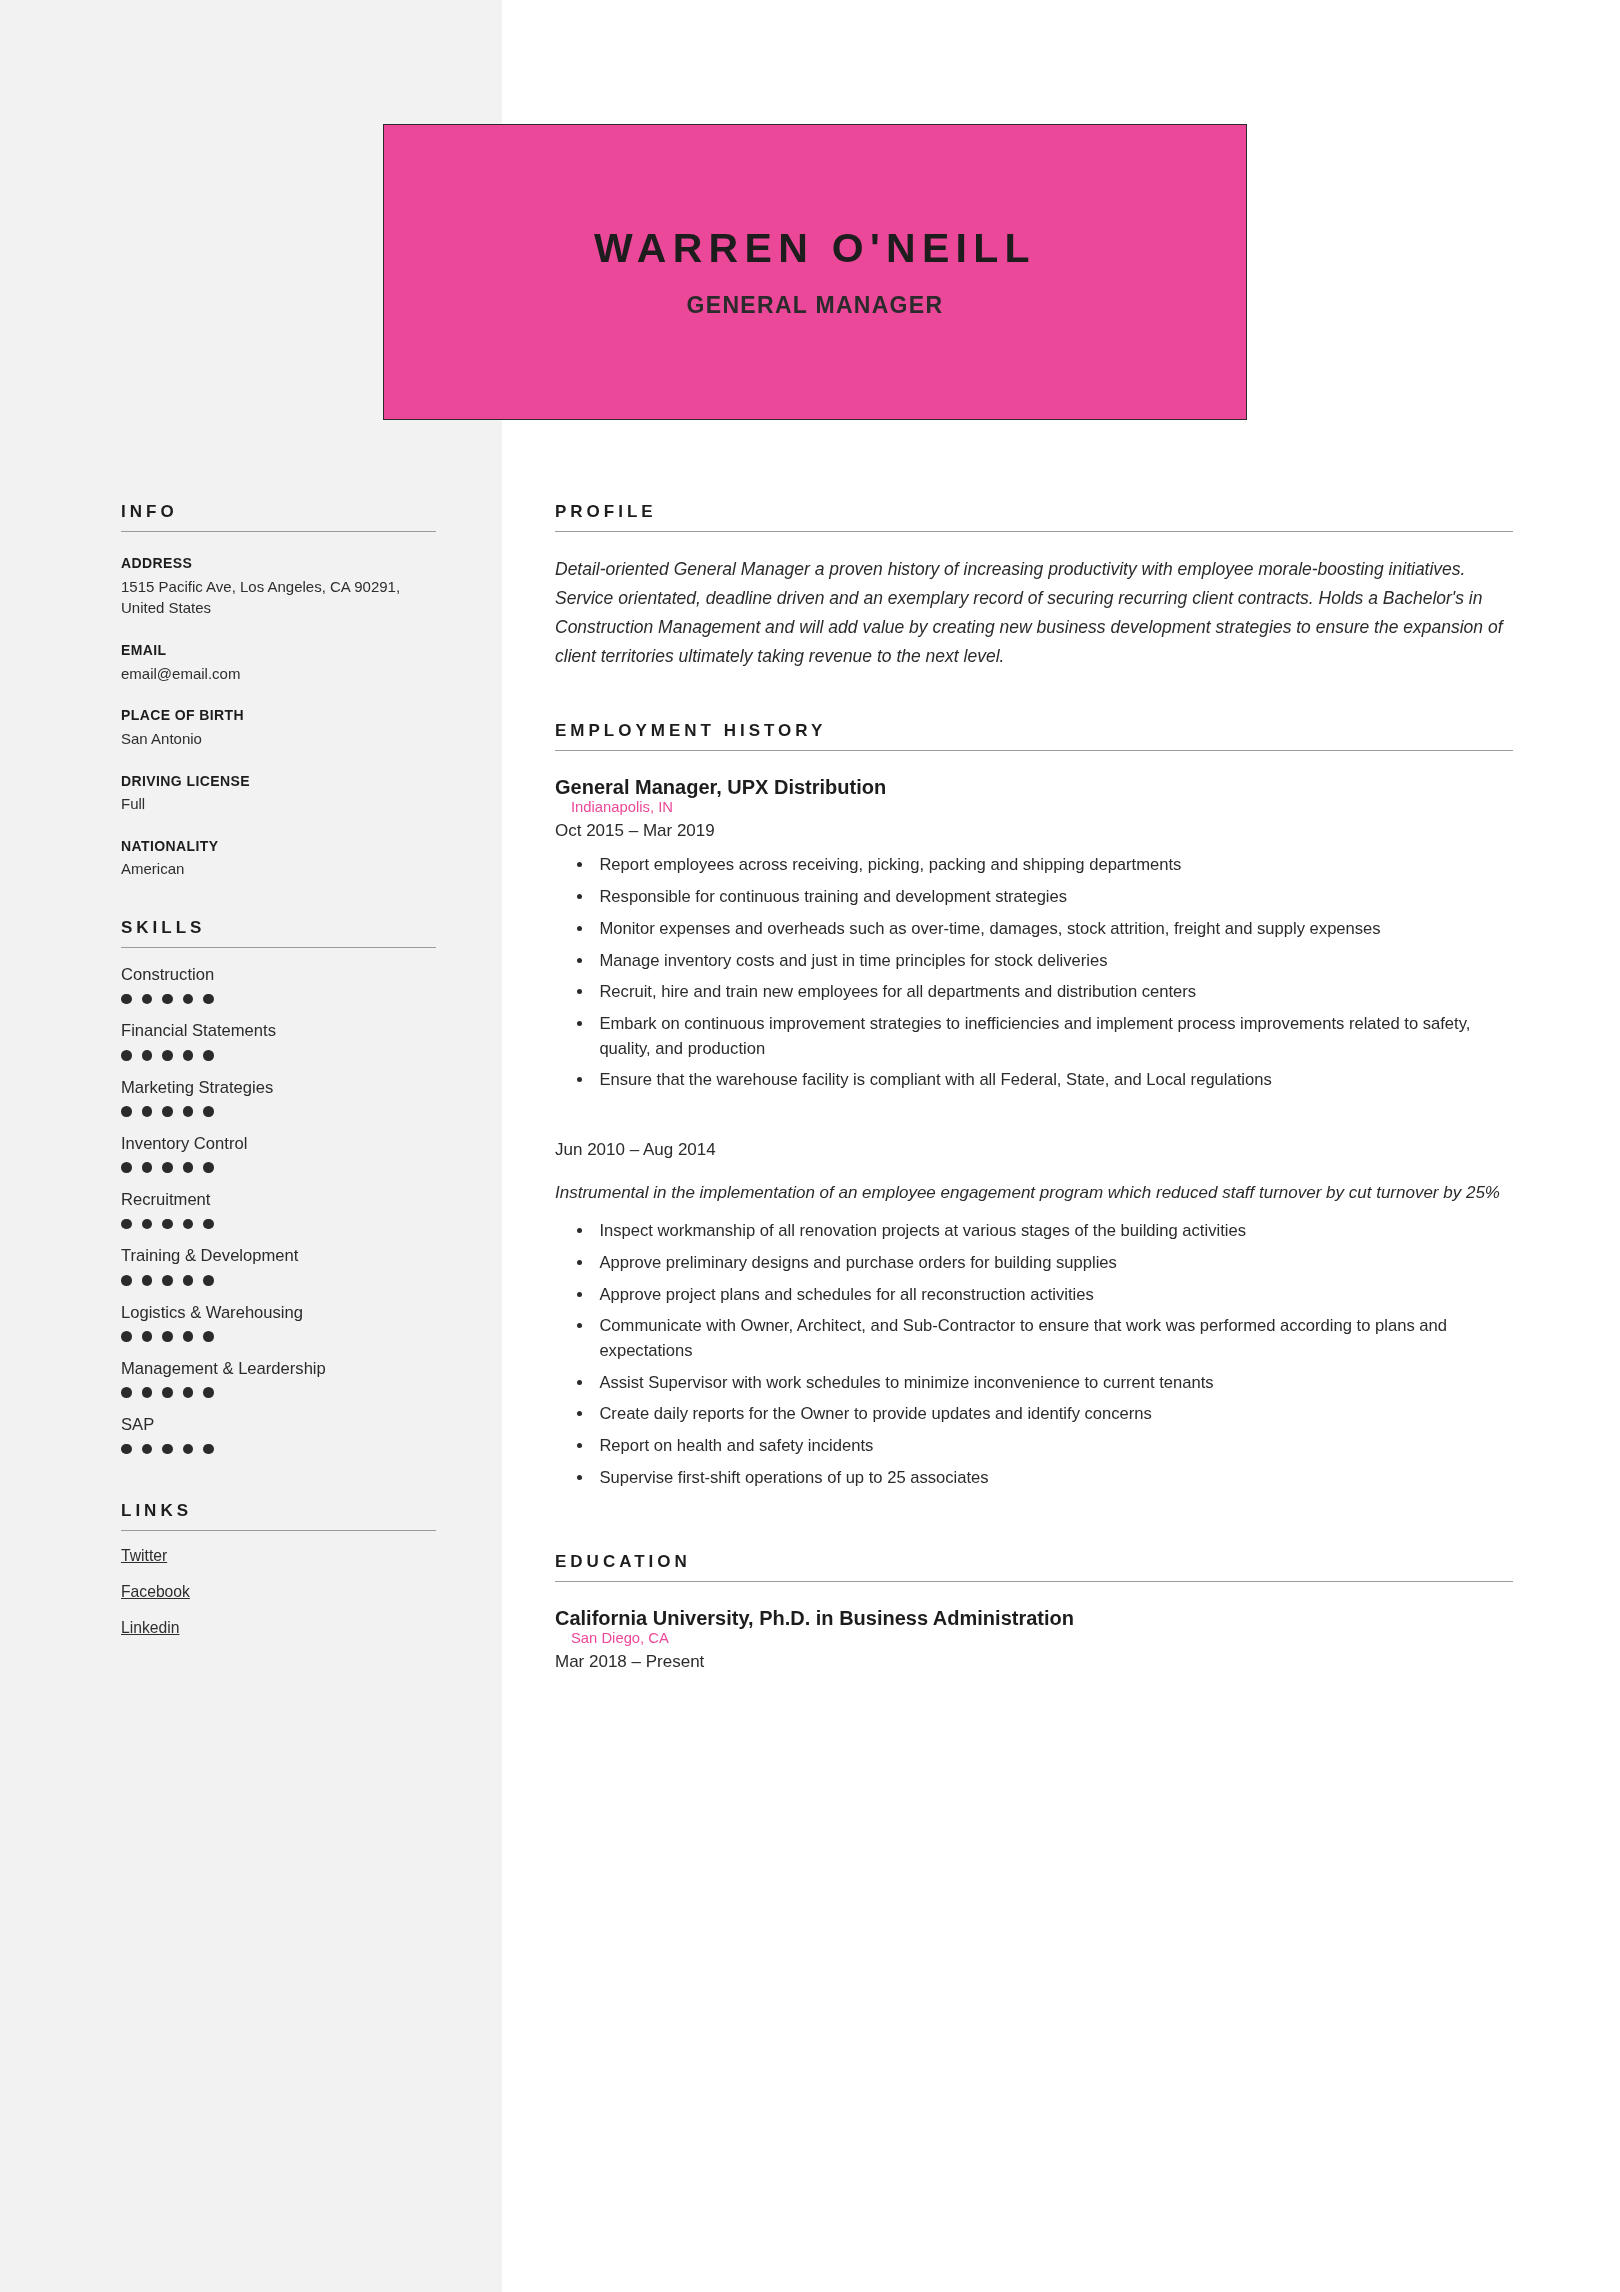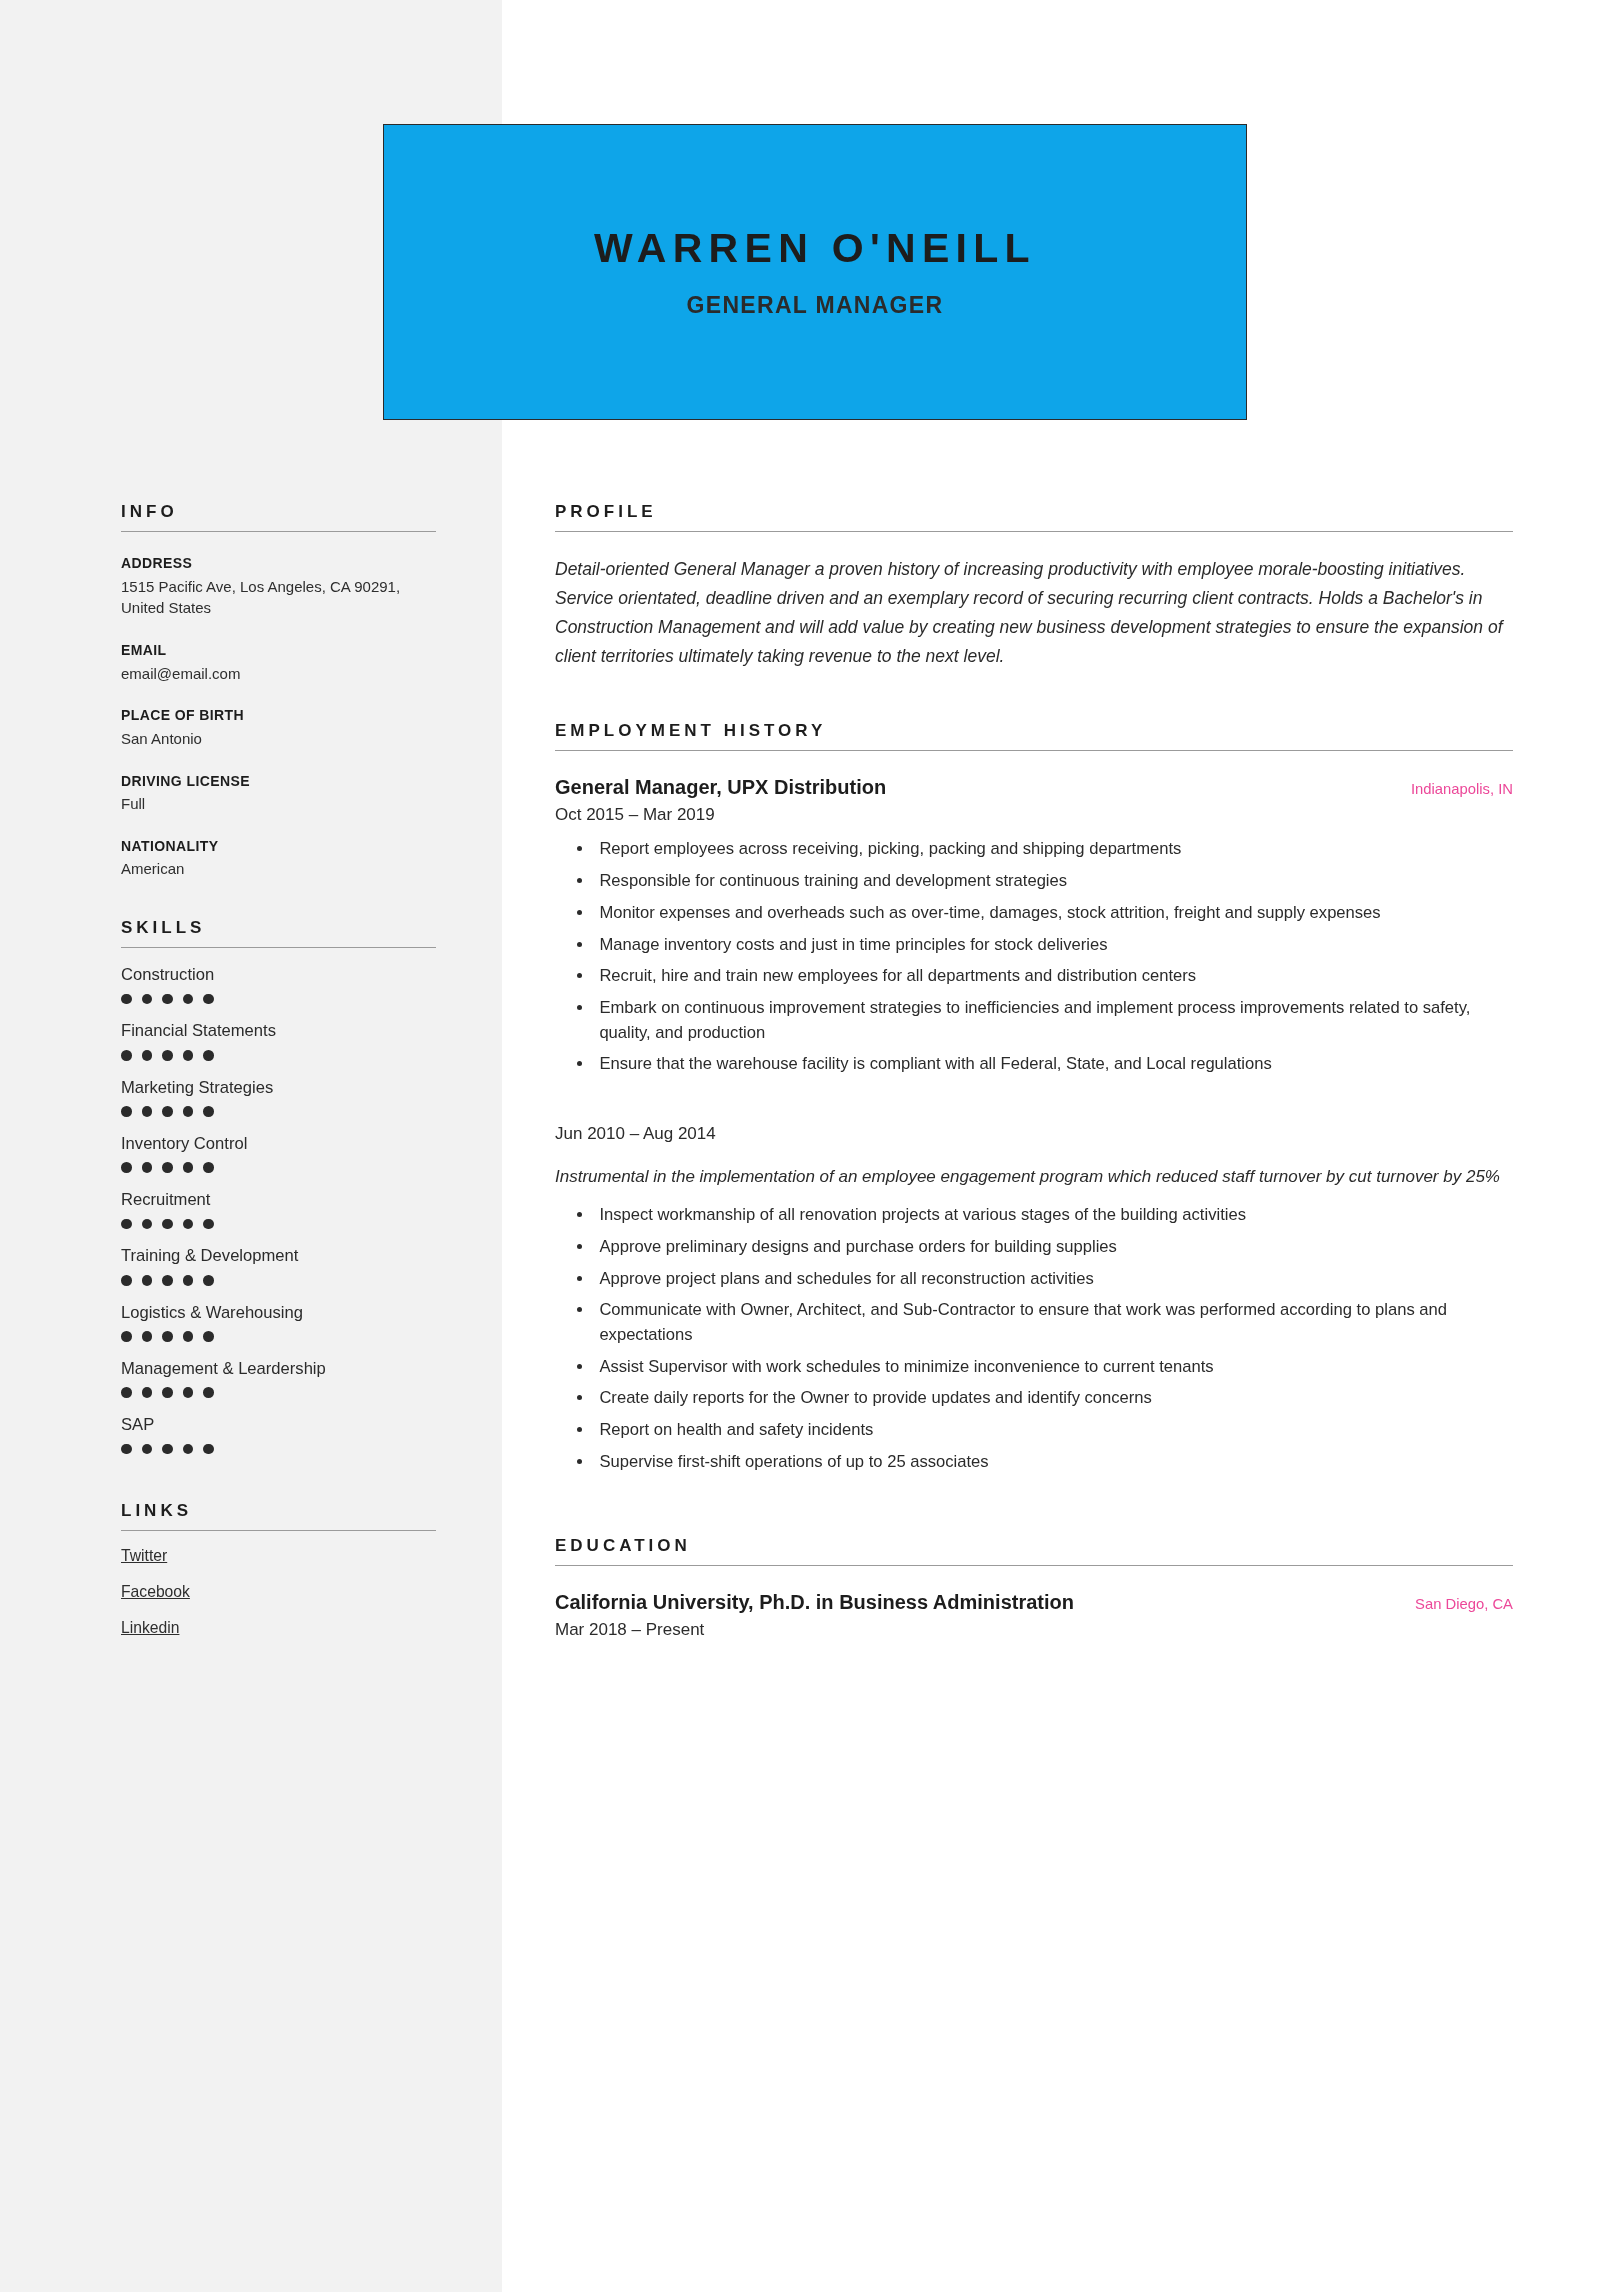--- a/index.html
+++ b/index.html
@@ -32,21 +32,21 @@
   }
 
   
   .header-box {
     position: absolute;
     left: 383px;
     top: 124px;
     width: 864px;
     height: 296px;
     border: 1.8px solid #2b2b2b;
-    background: #0ea5e9;
+    background: #ec4899;
     display: flex;
     flex-direction: column;
     align-items: center;
     justify-content: center;
   }
   .name {
     font-size: 41px;
     font-weight: bold;
     letter-spacing: 6.3px;
     color: #1d1d1d;
@@ -140,20 +140,21 @@
     color: #2b2b2b;
     margin-top: 23px;
   }
   .block-gap { height: 50px; }
 
   .job-head {
     display: flex;
     align-items: baseline;
     justify-content: space-between;
     margin-top: 25px;
+    flex-direction: column;
   }
   .job-name {
     font-size: 20px;
     font-weight: bold;
     color: #1d1d1d;
   }
   .job-loc {
     font-size: 14.8px;
     color: #ec4899;
     white-space: nowrap;

